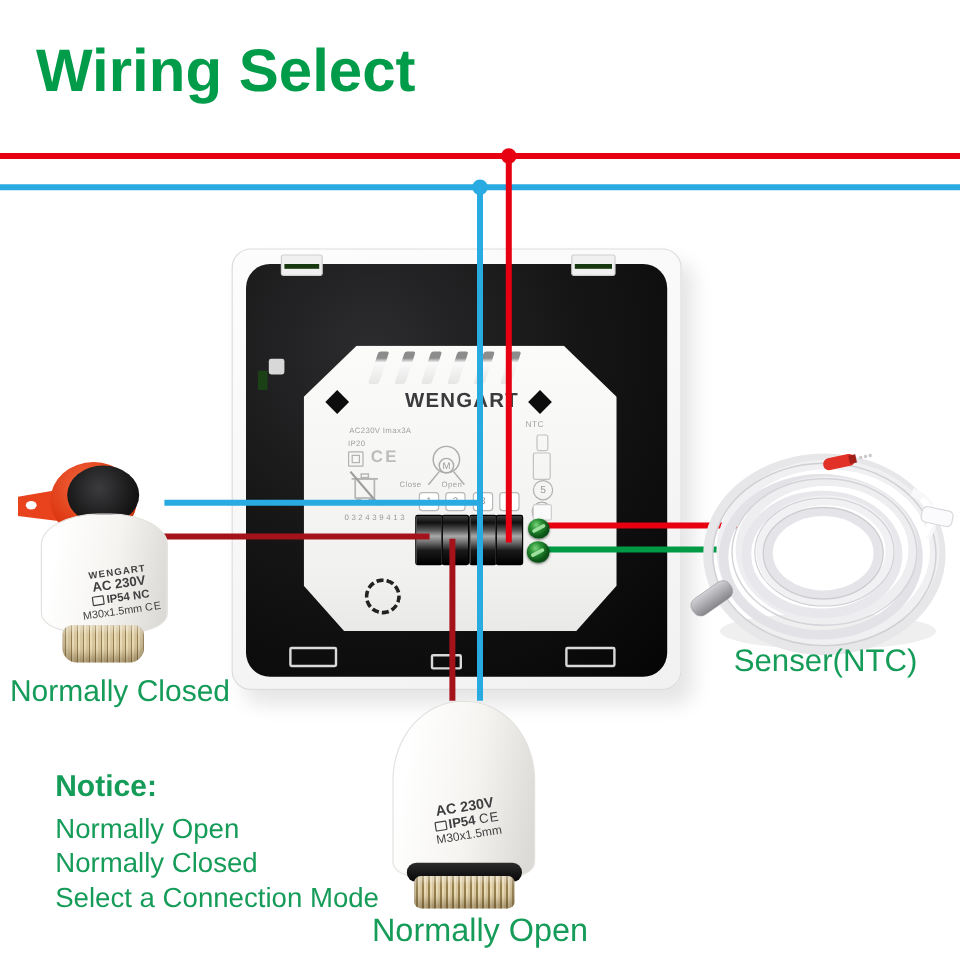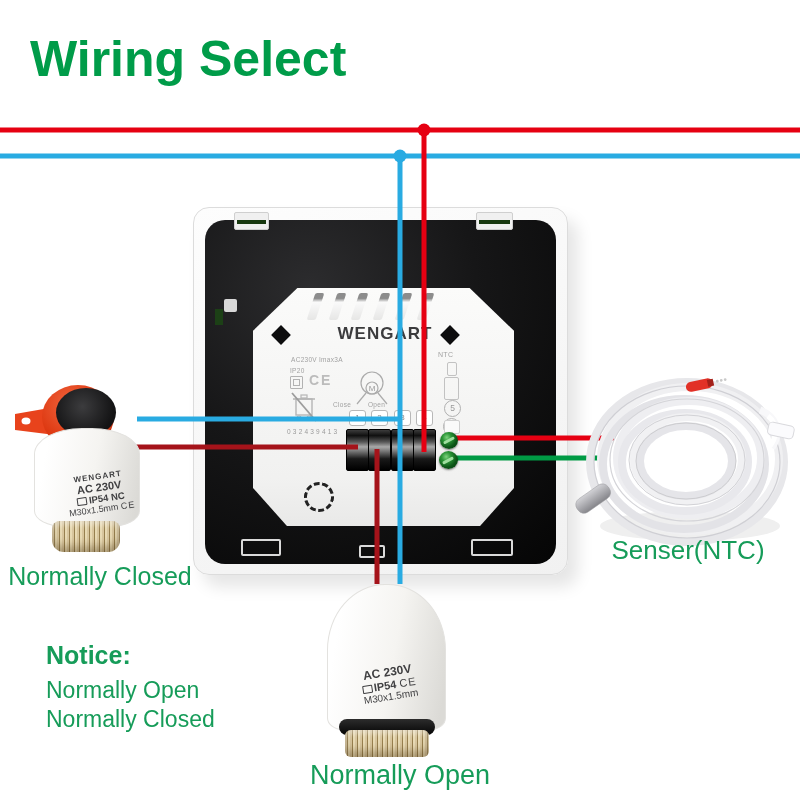--- a/index.html
+++ b/index.html
@@ -260,15 +260,16 @@
     <g transform="translate(14,114) rotate(55 8 18)">
       <rect x="0" y="0" width="16" height="38" rx="7" fill="url(#probeGrad)" stroke="#9a9a9e" stroke-width="0.5"></rect>
     </g>
   </svg>
   <div class="abs glabel z8" style="left:596px;top:535px;width:184px;font-size:26px;">Senser(NTC)</div>
 
   <div class="abs notice z8">
     <div class="head">Notice:</div>
     <div class="ln">Normally Open</div>
     <div class="ln">Normally Closed</div>
+    <div class="ln">Select a Connection Mode</div>
   </div>
 
 </div>
 
 </body></html>

